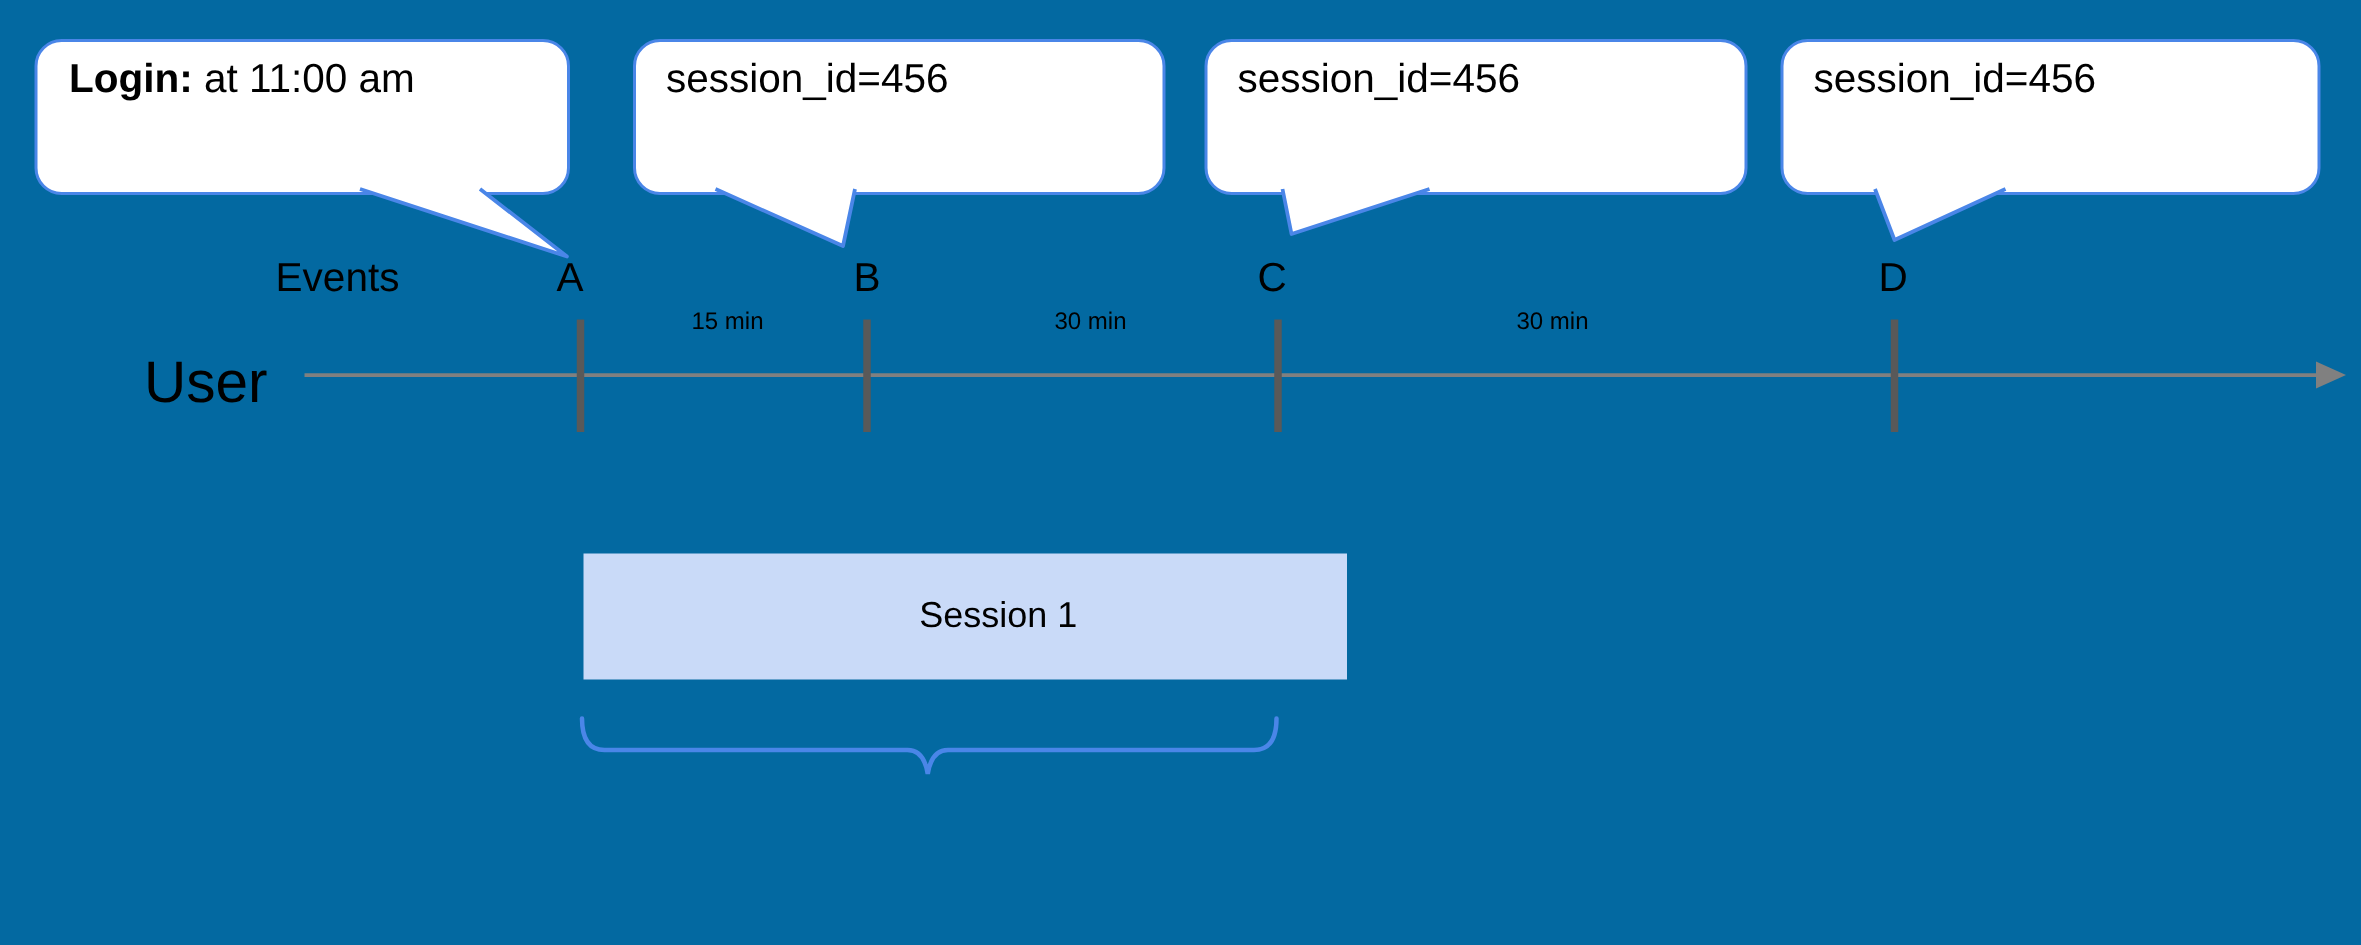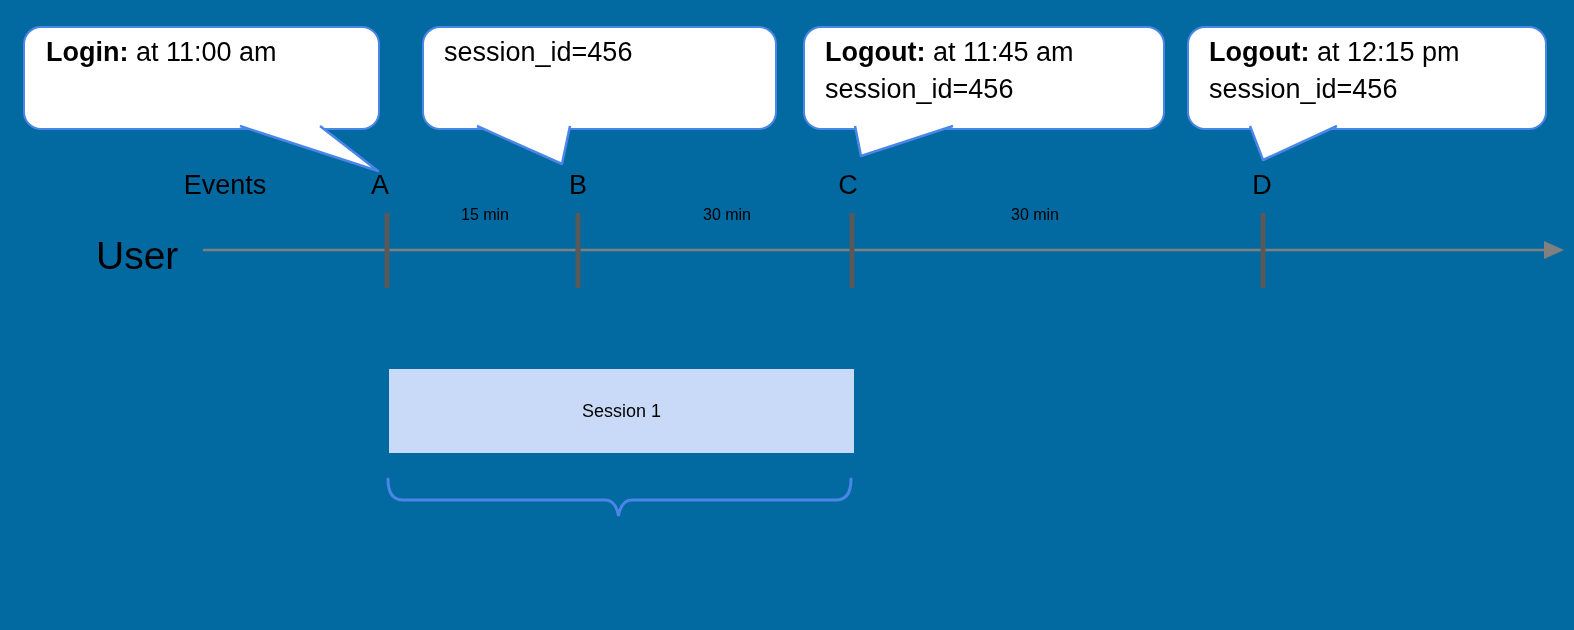--- a/index.html
+++ b/index.html
@@ -39,21 +39,22 @@
   .ctr{transform:translateX(-50%);}
   .marker-label{font-size:27px;top:170px;}
   .interval-label{font-size:16px;top:206px;}
   .events-label{font-size:27px;top:170px;left:225px;}
   .user-label{font-size:39px;top:234px;left:96px;}
   .session-box{
     position:absolute;
     left:389px;top:369px;width:465px;height:84px;
     background:var(--session_fill);
     display:flex;align-items:center;justify-content:center;
-    font-size:18px;
+    font-size:24px;
+    padding-left:44px;
   }
   .session-length{font-size:27px;top:579px;left:618px;}
 </style>
 </head>
 <body>
 
 <div class="stage">
 
   <svg class="layer" viewBox="0 0 1574 630">
     <line x1="203" y1="250" x2="1546" y2="250" stroke="var(--axis_gray)" stroke-width="2.5"></line>
@@ -77,25 +78,23 @@
     <path d="M1250,126 L1263,160 L1337,126" fill="#ffffff" stroke="var(--accent_blue)" stroke-width="2.5" stroke-linejoin="round"></path>
   </svg>
 
   <div class="bubble-text" style="left:46px;">
     <div><b>Login:</b><span> at 11:00 am</span></div>
   </div>
   <div class="bubble-text" style="left:444px;">
     <div>session_id=456</div>
   </div>
   <div class="bubble-text" style="left:825px;">
-    <div><b>Logout:</b><span> at 11:45 am</span></div>
     <div>session_id=456</div>
   </div>
   <div class="bubble-text" style="left:1209px;">
-    <div><b>Logout:</b><span> at 12:15 pm</span></div>
     <div>session_id=456</div>
   </div>
 
   <div class="txt ctr events-label">Events</div>
   <div class="txt ctr marker-label" style="left:380px;">A</div>
   <div class="txt ctr marker-label" style="left:578px;">B</div>
   <div class="txt ctr marker-label" style="left:848px;">C</div>
   <div class="txt ctr marker-label" style="left:1262px;">D</div>
 
   <div class="txt ctr interval-label" style="left:485px;">15 min</div>

